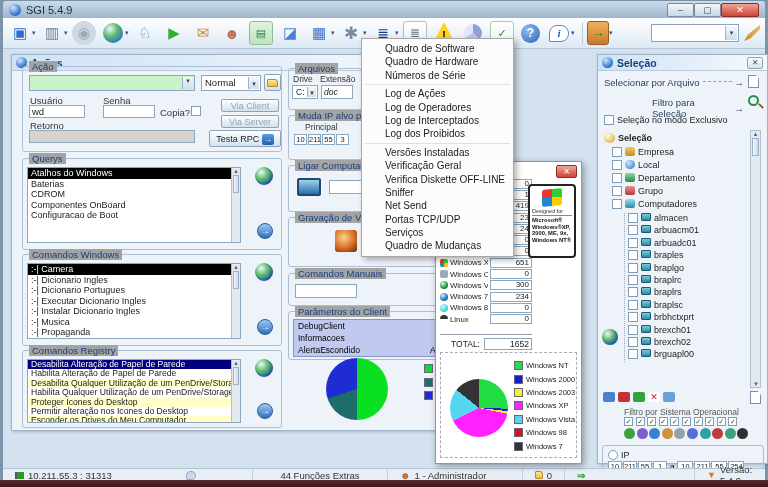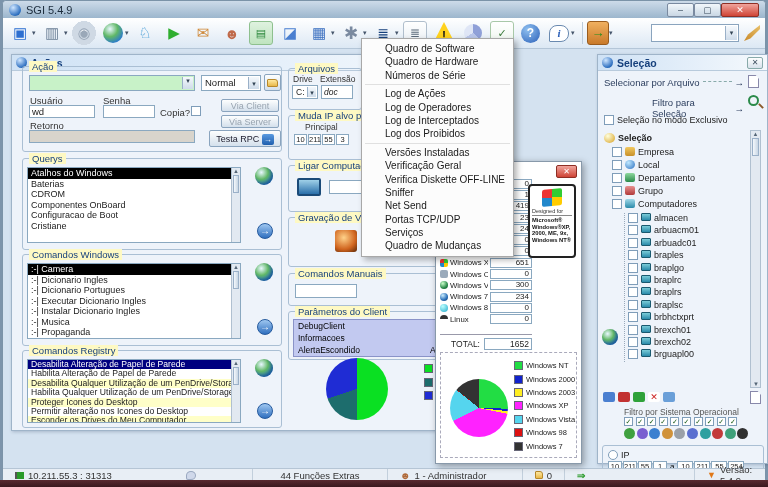--- a/index.html
+++ b/index.html
@@ -38,21 +38,21 @@
   .tcombo .dd { position:absolute; right:1px; top:1px; bottom:1px; width:12px; background:linear-gradient(#f4f8fc,#cfdcea); border-left:1px solid #9ab0c8; font-size:7px; text-align:center; color:#345; line-height:14px; }
   .pencil { width:16px; height:16px; margin-left:5px; background:linear-gradient(45deg,#c98a2a,#e8c06a); clip-path:polygon(0 100%,25% 60%,100% 0,100% 25%,40% 85%); }
 
   
   .panel { position:absolute; background:#eef3fa; border:1px solid #9fb4c9; box-shadow:1px 1px 3px rgba(40,60,90,.25); }
   .cap { height:16px; background:linear-gradient(90deg,#cfe2f5,#f5f9fd); border-bottom:1px solid #b8cadc; display:flex; align-items:center; gap:4px; padding:0 4px; }
   .cap-ic { width:11px; height:11px; border-radius:50%; background:radial-gradient(circle at 35% 30%,#cfe6ff,#2d6fc0 70%,#164a86); }
   .cap-t { font-size:10.5px; color:#16407c; font-weight:bold; }
   .cap-x { margin-left:auto; width:16px; height:12px; border:1px solid #8aa; background:linear-gradient(#fdfefe,#d8e2ec); font-size:8px; line-height:10px; text-align:center; color:#456; border-radius:2px; }
   .grp { position:absolute; border:1px solid #aabfd4; border-radius:3px; }
-  .grp-t { position:absolute; top:-6px; left:6px; background:#fef9c3; padding:0 3px; font-size:9.5px; color:#16407c; line-height:11px; white-space:nowrap; }
+  .grp-t { position:absolute; top:-6px; left:6px; background:#a3a3a3; padding:0 3px; font-size:9.5px; color:#16407c; line-height:11px; white-space:nowrap; }
   .fld { position:absolute; background:#fff; border:1px solid #8aa8c0; font-size:9.5px; padding:0 2px; color:#222; font-family:"Liberation Sans",sans-serif; }
   .lbl { position:absolute; font-size:9.5px; color:#333; white-space:nowrap; }
   .combo { position:absolute; background:#fff; border:1px solid #8aa8c0; font-size:9.5px; padding:0 12px 0 3px; color:#222; }
   .combo .dd { position:absolute; right:1px; top:1px; bottom:1px; width:11px; background:linear-gradient(#f4f8fc,#cfdcea); border-left:1px solid #9ab0c8; font-size:7px; text-align:center; color:#345; }
   .btn { position:absolute; background:linear-gradient(#fdfefe,#d4e0ec); border:1px solid #8aa4be; border-radius:2px; font-size:9px; text-align:center; color:#223; }
   .btn.dis { color:#98a4b0; }
   .cb { width:10px; height:10px; background:#fff; border:1px solid #7f9db9; font-size:8px; line-height:9px; text-align:center; color:#1a5c1a; }
   .cb span { visibility:hidden; }
   .cb.checked span { visibility:visible; }
   .radio { width:10px; height:10px; border-radius:50%; background:#fff; border:1px solid #7f9db9; position:relative; }
@@ -302,21 +302,21 @@
         <span class="combo" style="left:6px;top:8px;width:166px;height:16px;background:#c8f2c8;">
           <span></span>
           <span class="dd">▾</span>
         </span>
         <span class="combo" style="left:178px;top:8px;width:60px;height:16px;line-height:14px;">
           <span>Normal</span>
           <span class="dd">▾</span>
         </span>
         <span class="btn" style="left:241px;top:7px;width:17px;height:17px;"><span class="folderic" style="display:inline-block;margin-top:4px;"></span></span>
         <span class="lbl" style="left:7px;top:28px;">Usuário</span>
-        <input class="fld" style="left: 6px; top: 38px; width: 66px; height: 13px;" value="wd">
+        <input class="fld" style="left: 6px; top: 38px; width: 56px; height: 13px;" value="wd">
         <span class="lbl" style="left:80px;top:28px;">Senha</span>
         <input class="fld" style="left: 80px; top: 38px; width: 52px; height: 13px;" value="">
         <span class="lbl" style="left:137px;top:40px;">Copia?</span>
         <span class="cb" style="position:absolute;left:168px;top:39px;"><span>✓</span></span>
         <span class="btn dis" style="left:198px;top:32px;width:58px;height:13px;line-height:12px;">Via Client</span>
         <span class="btn dis" style="left:198px;top:48px;width:58px;height:13px;line-height:12px;">Via Server</span>
         <span class="lbl" style="left:7px;top:53px;">Retorno</span>
         <input class="fld" style="left: 6px; top: 63px; width: 166px; height: 13px; background: rgb(216, 212, 204);" readonly="" value="">
         <span class="btn" style="left:186px;top:63px;width:72px;height:17px;line-height:16px;">
           <span>Testa RPC</span>
@@ -327,21 +327,20 @@
       <div class="grp" style="left:10px;top:103px;width:260px;height:92px;">
         <span class="grp-t">Querys</span>
         <div class="lst" style="left:4px;top:8px;width:214px;height:76px;">
 
           <div class="vsb"><span>▲</span><div class="th"></div></div>
         <div class="lr sel-black">Atalhos do Windows</div>
             <div class="lr plain">Baterias</div>
             <div class="lr plain">CDROM</div>
             <div class="lr plain">Componentes OnBoard</div>
             <div class="lr plain">Configuracao de Boot</div>
-            <div class="lr plain">Cristiane</div>
           </div>
         <span class="globe" style="left:232px;top:8px;"></span>
         <span class="abtn" style="left:234px;top:64px;">→</span>
       </div>
 
       <div class="grp" style="left:10px;top:199px;width:260px;height:92px;">
         <span class="grp-t">Comandos Windows</span>
         <div class="lst" style="left:4px;top:8px;width:214px;height:76px;">
 
           <div class="vsb"><span>▲</span><div class="th"></div></div>

